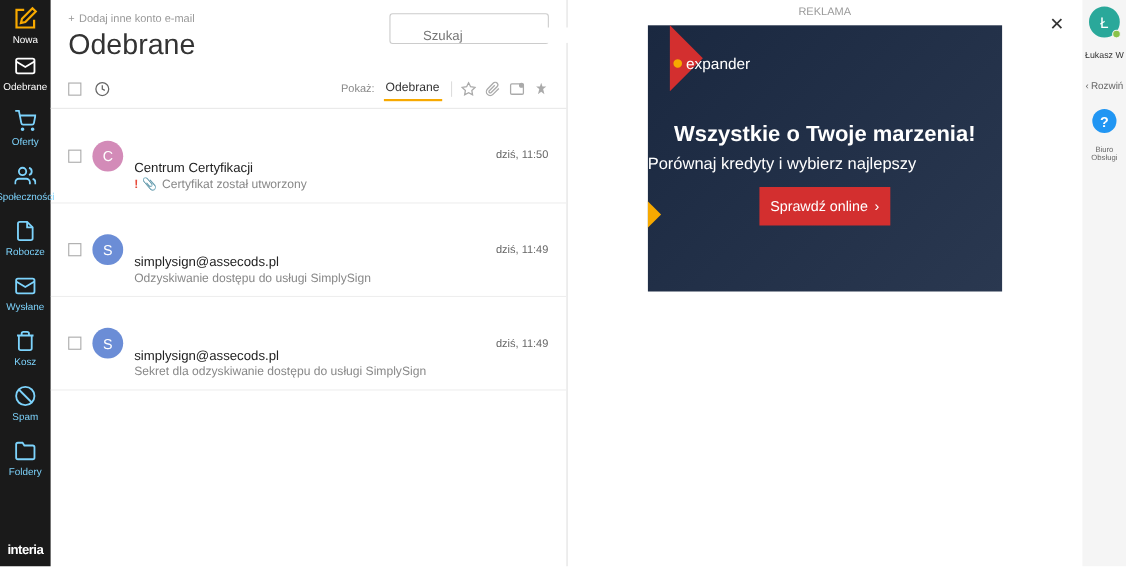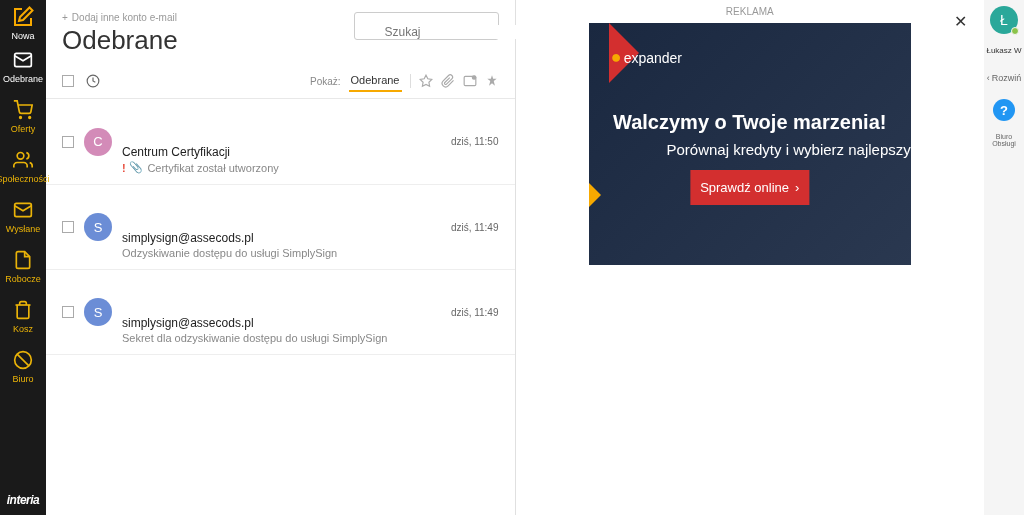--- a/index.html
+++ b/index.html
@@ -2,25 +2,25 @@
 <html><head>
   <meta charset="utf-8">
   <style>
     * { margin: 0; padding: 0; box-sizing: border-box; font-family: Arial, Helvetica, sans-serif; }
     body { width: 1024px; height: 515px; overflow: hidden; display: flex; background: #fff; }
     
     .sidebar { width: 46px; background: #1a1a1a; display: flex; flex-direction: column; align-items: center; padding-top: 4px; }
     .sidebar-compose { width: 38px; height: 38px; display: flex; flex-direction: column; align-items: center; justify-content: center; color: #f7a900; cursor: pointer; }
     .sidebar-compose svg { width: 24px; height: 24px; }
     .sidebar-compose-label { color: #fff; font-size: 9px; margin-top: 2px; }
-    .sidebar-item { width: 46px; display: flex; flex-direction: column; align-items: center; padding: 8px 0; cursor: pointer; color: #eab308; }
+    .sidebar-item { width: 46px; display: flex; flex-direction: column; align-items: center; padding: 8px 0; cursor: pointer; color: #7dd3fc; }
     .sidebar-item.active { color: #fff; }
     .sidebar-item svg { width: 20px; height: 20px; }
     .sidebar-item-label { font-size: 9px; margin-top: 4px; }
-    .sidebar-footer { margin-top: auto; padding: 8px 0; color: #fff; font-size: 12px; font-weight: bold; letter-spacing: -0.5px; font-style: italic; }
+    .sidebar-footer { margin-top: auto; padding: 8px 0; color: #fff; font-size: 12px; font-weight: bold; letter-spacing: -0.5px; }
     
     .main { flex: 1; display: flex; flex-direction: column; border-right: 1px solid #e0e0e0; }
     .header { padding: 12px 16px 8px; display: flex; align-items: flex-start; gap: 16px; }
     .header-left { flex: 1; }
     .add-account { color: #999; font-size: 10px; cursor: pointer; display: flex; align-items: center; gap: 4px; }
     .page-title { font-size: 26px; color: #333; font-weight: 400; margin-top: 2px; }
     .search-box { width: 145px; height: 28px; border: 1px solid #ccc; border-radius: 3px; display: flex; align-items: flex-end; padding: 0 24px; gap: 6px; }
     .search-box input { border: none; outline: none; font-size: 12px; flex: 1; }
     .search-box svg { width: 14px; height: 14px; color: #888; }
     
@@ -49,21 +49,21 @@
     
     .content-area { flex: 1; position: relative; display: flex; flex-direction: column; align-items: center; }
     .ad-label { font-size: 10px; color: #999; padding: 6px 0; }
     .ad-banner { width: 322px; height: 242px; background: linear-gradient(135deg, #1a2840 0%, #2a3850 100%); position: relative; overflow: hidden; }
     .ad-close { position: absolute; top: 12px; right: 14px; width: 16px; height: 16px; cursor: pointer; color: #333; font-size: 16px; }
     .ad-expander { position: absolute; top: 24px; left: 22px; color: #fff; font-size: 14px; font-weight: 500; display: flex; align-items: center; gap: 2px; }
     .ad-expander .dot { color: #f7a900; font-size: 18px; }
     .chev-red { width: 0; height: 0; border-top: 30px solid transparent; border-bottom: 30px solid transparent; border-left: 30px solid #d32f2f; margin-bottom: -10px; margin-left: 20px; }
     .chev-yellow { width: 0; height: 0; border-top: 22px solid transparent; border-bottom: 22px solid transparent; border-left: 22px solid #f7a900; margin-top: 100px; margin-left: -10px; }
     .ad-title { color: #fff; font-size: 20px; font-weight: 600; text-align: center; position: absolute; top: 88px; left: 0; right: 0; }
-    .ad-subtitle { color: #fff; font-size: 15px; text-align: right; position: absolute; top: 118px; left: 16px; right: 0; }
+    .ad-subtitle { color: #fff; font-size: 15px; text-align: left; position: absolute; top: 118px; left: 0; right: 0; }
     .ad-button { position: absolute; bottom: 60px; left: 50%; transform: translateX(-50%); background: #d32f2f; color: #fff; padding: 10px 10px; font-size: 13px; cursor: pointer; display: flex; align-items: center; gap: 6px; }
     
     .right-panel { width: 40px; background: #f5f5f5; display: flex; flex-direction: column; align-items: center; padding-top: 6px; gap: 12px; position: relative; }
     .user-avatar { width: 28px; height: 28px; border-radius: 50%; background: #2aa89a; display: flex; align-items: center; justify-content: center; color: #fff; font-size: 14px; position: relative; }
     .user-status { position: absolute; bottom: -1px; right: -1px; width: 8px; height: 8px; border-radius: 50%; background: #8bc34a; border: 1px solid #f5f5f5; }
     .user-name { font-size: 8px; color: #333; }
     .expand-btn { display: flex; align-items: center; gap: 2px; font-size: 9px; color: #666; cursor: pointer; margin-top: 6px; }
     .help-icon { width: 22px; height: 22px; border-radius: 50%; background: #2196f3; color: #fff; display: flex; align-items: center; justify-content: center; font-size: 13px; font-weight: bold; margin-top: 4px; }
     .help-label { font-size: 7px; color: #666; text-align: center; }
   </style>
@@ -98,45 +98,51 @@
     <svg viewBox="0 0 24 24" fill="none" stroke="currentColor" stroke-width="2">
         <path d="M17 21v-2a4 4 0 0 0-4-4H5a4 4 0 0 0-4 4v2"></path>
         <circle cx="9" cy="7" r="4"></circle>
         <path d="M23 21v-2a4 4 0 0 0-3-3.87"></path>
         <path d="M16 3.13a4 4 0 0 1 0 7.75"></path>
       </svg>
     <span class="sidebar-item-label">Społeczności</span>
   </div>
   <div class="sidebar-item">
     <svg viewBox="0 0 24 24" fill="none" stroke="currentColor" stroke-width="2">
+        <path d="M14 2H6a2 2 0 0 0-2 2v16a2 2 0 0 0 2 2h12a2 2 0 0 0 2-2V8z"></path>
+        <polyline points="14 2 14 8 20 8"></polyline>
+      </svg>
+    <span class="sidebar-item-label">Robocze</span>
+  </div>
+  <div class="sidebar-item">
+    <svg viewBox="0 0 24 24" fill="none" stroke="currentColor" stroke-width="2">
         <rect x="2" y="4" width="20" height="16" rx="2"></rect>
         <path d="M22 7l-10 6L2 7"></path>
       </svg>
     <span class="sidebar-item-label">Wysłane</span>
   </div>
   <div class="sidebar-item">
     <svg viewBox="0 0 24 24" fill="none" stroke="currentColor" stroke-width="2">
-        <path d="M14 2H6a2 2 0 0 0-2 2v16a2 2 0 0 0 2 2h12a2 2 0 0 0 2-2V8z"></path>
-        <polyline points="14 2 14 8 20 8"></polyline>
-      </svg>
-    <span class="sidebar-item-label">Robocze</span>
-  </div>
-  <div class="sidebar-item">
-    <svg viewBox="0 0 24 24" fill="none" stroke="currentColor" stroke-width="2">
         <polyline points="3 6 5 6 21 6"></polyline>
         <path d="M19 6v14a2 2 0 0 1-2 2H7a2 2 0 0 1-2-2V6m3 0V4a2 2 0 0 1 2-2h4a2 2 0 0 1 2 2v2"></path>
       </svg>
     <span class="sidebar-item-label">Kosz</span>
   </div>
   <div class="sidebar-item">
     <svg viewBox="0 0 24 24" fill="none" stroke="currentColor" stroke-width="2">
         <circle cx="12" cy="12" r="10"></circle>
         <line x1="4.93" y1="4.93" x2="19.07" y2="19.07"></line>
       </svg>
-    <span class="sidebar-item-label">Biuro</span>
+    <span class="sidebar-item-label">Spam</span>
+  </div>
+  <div class="sidebar-item">
+    <svg viewBox="0 0 24 24" fill="none" stroke="currentColor" stroke-width="2">
+        <path d="M22 19a2 2 0 0 1-2 2H4a2 2 0 0 1-2-2V5a2 2 0 0 1 2-2h5l2 3h9a2 2 0 0 1 2 2z"></path>
+      </svg>
+    <span class="sidebar-item-label">Foldery</span>
   </div>
 
   <div class="sidebar-footer">interia</div>
 </div>
 
 <div class="main">
   <div class="header">
     <div class="header-left">
       <div class="add-account">
         <span>+</span>
@@ -215,21 +221,21 @@
 
 <div class="content-area">
   <div class="ad-close">✕</div>
   <div class="ad-label">REKLAMA</div>
   <div class="ad-banner">
     <div class="ad-expander">
       <span class="dot">●</span>
         <span>expander</span>
     </div>
     <div class="chev-red"></div>
-    <div class="ad-title">Walczymy o Twoje marzenia!</div>
+    <div class="ad-title">Wszystkie o Twoje marzenia!</div>
     <div class="ad-subtitle">Porównaj kredyty i wybierz najlepszy</div>
     <div class="ad-button">
       <span>Sprawdź online</span>
       <span>›</span>
     </div>
     <div class="chev-yellow"></div>
   </div>
 </div>
 
 <div class="right-panel">

